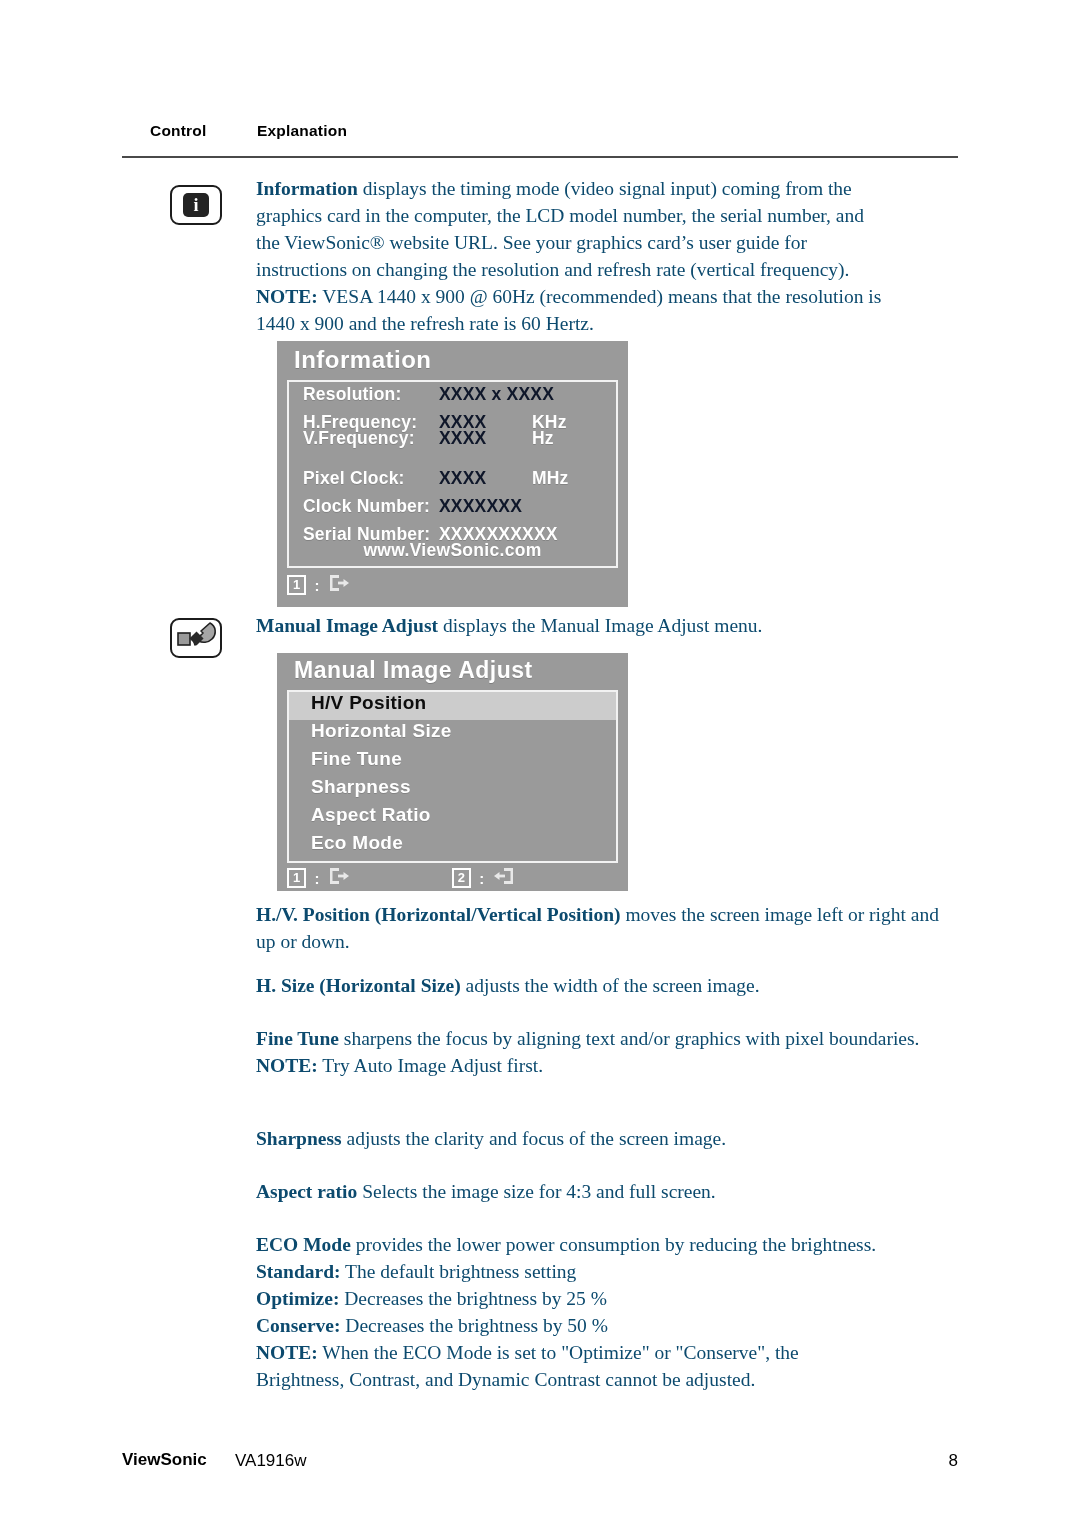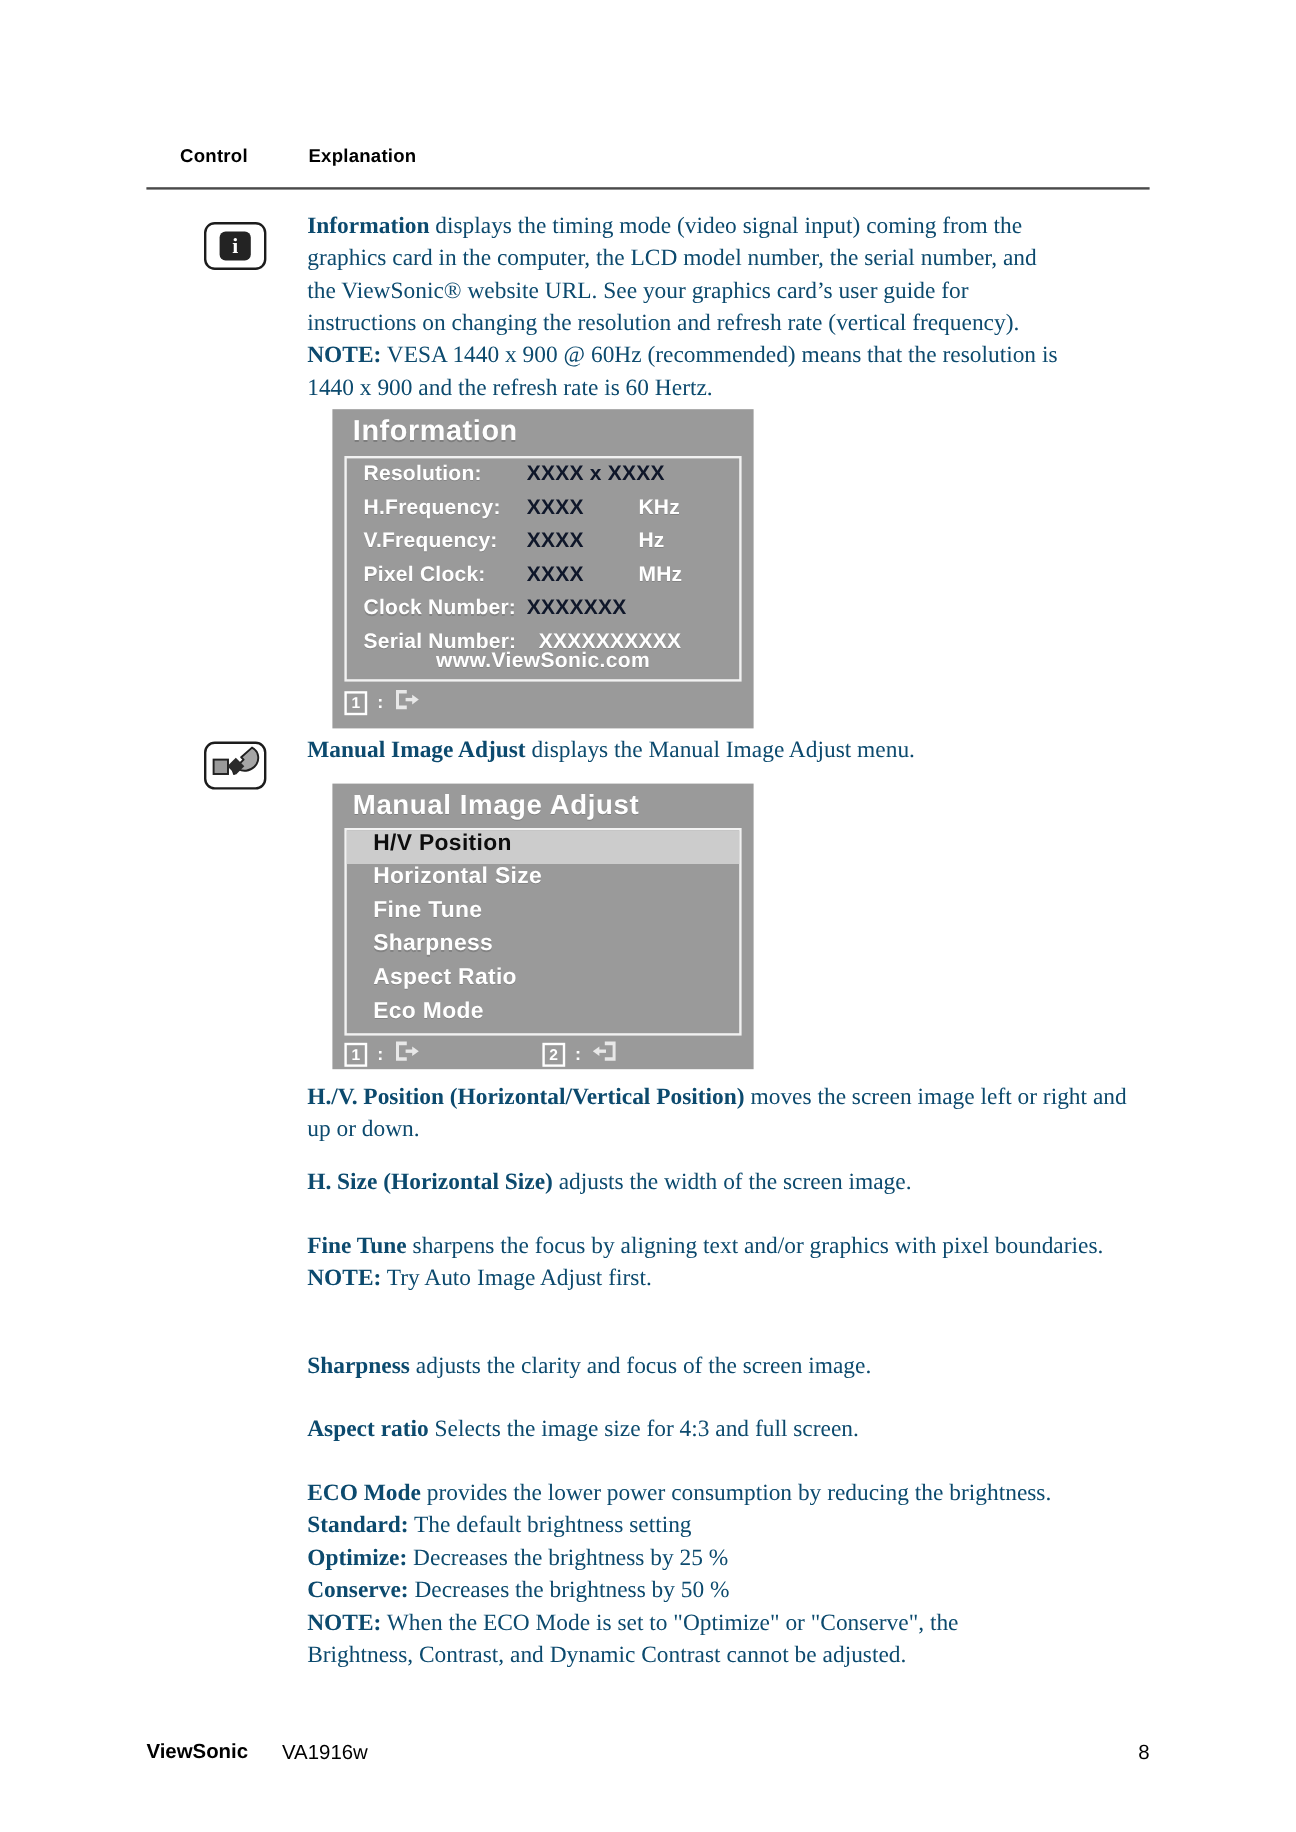--- a/index.html
+++ b/index.html
@@ -149,21 +149,21 @@
     left: 14px;
     top: 0;
     color: #ffffff;
     text-shadow: 0 1px 0 rgba(0,0,0,0.15);
   }
   .inf-value {
     position: absolute;
     top: 0;
     color: #0f172a;
   }
-  .inf-value.light { color: #ffffff; text-shadow: 0 1px 0 rgba(0,0,0,0.15); margin-left: 10px; }
+  .inf-value.light { color: #ffffff; text-shadow: 0 1px 0 rgba(0,0,0,0.15); }
   .inf-unit {
     position: absolute;
     top: 0;
     color: #ffffff;
     text-shadow: 0 1px 0 rgba(0,0,0,0.15);
   }
   .inf-url {
     position: absolute;
     left: 0;
     width: 100%;
@@ -234,21 +234,21 @@
       <div class="inf-row" style="top:2px;">
         <span class="inf-label">Resolution:</span>
         <span class="inf-value" style="left:150px;">XXXX x XXXX</span>
         <span class="inf-unit" style="left:268px;"></span>
       </div>
       <div class="inf-row" style="top:30px;">
         <span class="inf-label">H.Frequency:</span>
         <span class="inf-value" style="left:150px;">XXXX</span>
         <span class="inf-unit" style="left:243px;">KHz</span>
       </div>
-      <div class="inf-row" style="top:58px;">
+      <div class="inf-row" style="top:46px;">
         <span class="inf-label">V.Frequency:</span>
         <span class="inf-value" style="left:150px;">XXXX</span>
         <span class="inf-unit" style="left:243px;">Hz</span>
       </div>
       <div class="inf-row" style="top:86px;">
         <span class="inf-label">Pixel Clock:</span>
         <span class="inf-value" style="left:150px;">XXXX</span>
         <span class="inf-unit" style="left:243px;">MHz</span>
       </div>
       <div class="inf-row" style="top:114px;">

